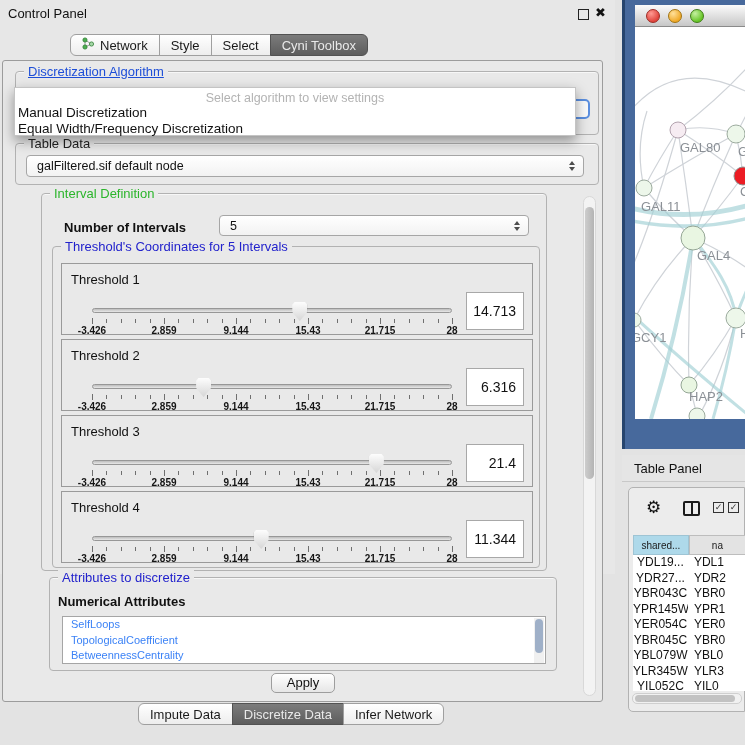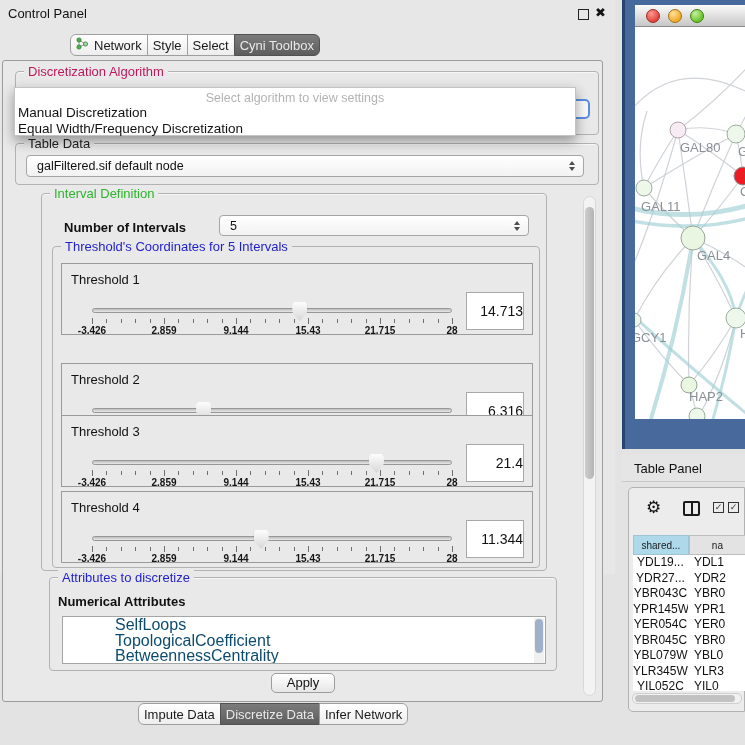--- a/index.html
+++ b/index.html
@@ -9,31 +9,31 @@
   
   #control-panel { position:absolute; left:0; top:0; width:615px; height:574px; background:#e7e7e7; }
   #cp-titlebar { position:absolute; left:0; top:0; width:615px; height:27px; background:#e7e7e7; }
   #cp-title { position:absolute; left:8px; top:6px; font-size:13px; color:#111; }
   #cp-float { position:absolute; right:26px; top:9px; width:11px; height:11px; border:1.5px solid #222; background:transparent; }
   #cp-close { position:absolute; right:9px; top:5px; font-size:13px; font-weight:bold; color:#111; font-family:"DejaVu Sans",sans-serif; }
 
   .tabrow { position:absolute; display:flex; }
   #top-tabs { left:70px; top:34px; }
   #bottom-tabs { left:138px; top:703px; }
-  .seg { display:inline-flex; align-items:center; gap:5px; padding:0 5px; height:22px; font-size:13px;
+  .seg { display:inline-flex; align-items:center; gap:5px; padding:0 11px; height:22px; font-size:13px;
          background:linear-gradient(#ffffff,#ededed); border:1px solid #9f9f9f; margin-left:-1px; color:#1a1a1a; white-space:nowrap; }
   .seg:first-child { border-radius:6px 0 0 6px; margin-left:0; }
   .seg:last-child { border-radius:0 6px 6px 0; }
   .seg.sel { background:linear-gradient(#7b7b7b,#5d5d5d); color:#e9e9e9; border-color:#525252; }
 
   #content-panel { position:absolute; left:2px; top:60px; width:601px; height:642px; border:1px solid #9c9c9c; border-radius:3px; background:#e9e9e9; }
 
   .group { position:absolute; border:1px solid #b2b2b2; border-radius:4px; box-shadow:inset 0 1px 0 rgba(255,255,255,.65); }
   .glabel { position:absolute; top:-8px; left:8px; background:#e9e9e9; padding:0 4px; font-size:13px; white-space:nowrap; }
-  .glabel.gray { color:#be185d; }
+  .glabel.gray { color:#1d4ed8;text-decoration:underline; }
   .glabel.green { color:var(--green_label,#2cb52c); }
   .glabel.blue { color:var(--blue_label,#2222cc); }
   .glabel.dark { color:#222; }
 
   #group-algo { left:12px; top:10px; width:584px; height:64px; }
   #algo-combo-fragment { position:absolute; left:560px; top:99px; width:30px; height:20px; border:2px solid var(--focus_ring,#5b8fe0); border-radius:5px; background:#fafafa; z-index:30; }
 
   #algo-popup { position:absolute; left:14px; top:87px; width:562px; height:49px; background:#ffffff; border:1px solid #c4c4c4; box-shadow:0 5px 12px rgba(0,0,0,.38); z-index:40; }
   #popup-hint { position:absolute; left:0; top:3px; width:100%; text-align:center; font-size:12.5px; color:#b3b3b3; }
   .popup-item { position:absolute; left:3px; font-size:13.5px; color:#111; white-space:nowrap; }
@@ -56,26 +56,26 @@
   .tpanel-label { position:absolute; left:9px; top:8px; font-size:13px; font-weight:normal; color:#111; }
   .slider-zone { position:absolute; left:30px; top:38px; width:360px; height:32px; }
   .track { position:absolute; left:0; right:0; top:6px; height:5px; background:linear-gradient(#bdbdbd,#e8e8e8); border:1px solid #979797; border-radius:3px; }
   .thumb { position:absolute; top:0; width:15px; height:19px; background:linear-gradient(#fdfdfd,#d6d6d6);
            clip-path:polygon(15% 0,85% 0,100% 15%,100% 52%,50% 100%,0 52%,0 15%); filter:drop-shadow(0 0 1px #777); }
   .tick { position:absolute; width:1px; background:#6f6f6f; }
   .tick.major { top:16px; height:6px; }
   .tick.minor { top:17px; height:4px; }
   .tlabel { position:absolute; top:23px; transform:translateX(-50%); font-size:10px; font-weight:bold; color:#151515; white-space:nowrap; }
   .value-box { position:absolute; right:8px; top:28px; width:58px; height:38px; background:#fff; border:1px solid #a8a8a8;
-               font-size:14px; color:#111; text-align:right; line-height:36px; }
+               font-size:14px; color:#111; text-align:right; line-height:36px; padding-right:7px; }
 
   #group-attrs { left:46px; top:516px; width:508px; height:94px; }
   #attrs-title { position:absolute; left:8px; top:16px; font-size:13px; font-weight:bold; color:#111; }
   #attr-list { position:absolute; left:12px; top:38px; width:484px; height:48px; background:#fff; border:1px solid #a5a5a5; overflow:hidden; }
-  .attr-item { font-size:16px; line-height:15.5px; padding-left:8px; color:#0c4a6e; white-space:nowrap;margin-left:44px; }
+  .attr-item { font-size:11px; line-height:15.5px; padding-left:8px; color:#3b82f6; white-space:nowrap; }
   #attr-scroll { position:absolute; right:1px; top:1px; width:10px; height:46px; background:#f0f0f0; }
   #attr-thumb { position:absolute; left:1px; top:1px; width:8px; height:34px; background:#9fb0c8; border-radius:4px; }
 
   #apply-btn { position:absolute; left:268px; top:612px; width:64px; height:20px; background:linear-gradient(#ffffff,#e6e6e6);
                border:1px solid #9d9d9d; border-radius:5px; font-size:13px; text-align:center; line-height:18px; color:#111; }
 
   #content-vscroll { position:absolute; right:6px; top:135px; width:13px; height:500px; background:#f3f3f3; border:1px solid #d8d8d8; border-radius:7px; }
   #content-vthumb { position:absolute; left:1px; top:10px; width:9px; height:272px; background:linear-gradient(90deg,#cdcdcd,#b4b4b4); border-radius:5px; }
 
   
@@ -207,21 +207,21 @@
                 <div class="tick major" style="left: 100%;"></div>
                 <span class="tlabel" style="left: 0%;">-3.426</span>
                 <span class="tlabel" style="left: 20%;">2.859</span>
                 <span class="tlabel" style="left: 40%;">9.144</span>
                 <span class="tlabel" style="left: 60%;">15.43</span>
                 <span class="tlabel" style="left: 80%;">21.715</span>
                 <span class="tlabel" style="left: 100%;">28</span>
               </div>
               <div class="value-box">14.713</div>
             </div>
-            <div class="tpanel" style="top: 92px; margin-top: 24px;">
+            <div class="tpanel" style="top: 92px;">
               <div class="tpanel-label">Threshold 2</div>
               <div class="slider-zone">
                 <div class="track"></div>
                 <div class="thumb" style="left: calc(31% - 7.5px);"></div>
                 <div class="tick major" style="left: 0%;"></div>
                 <div class="tick minor" style="left: 4%;"></div>
                 <div class="tick minor" style="left: 8%;"></div>
                 <div class="tick minor" style="left: 12%;"></div>
                 <div class="tick minor" style="left: 16%;"></div>
                 <div class="tick major" style="left: 20%;"></div>

